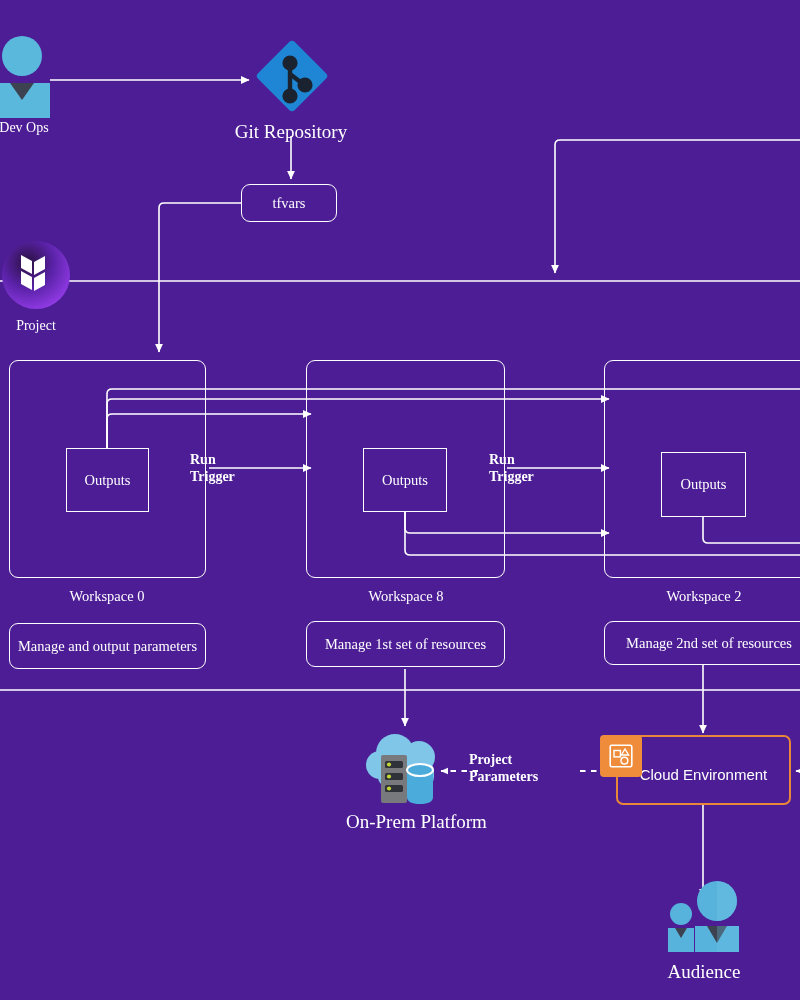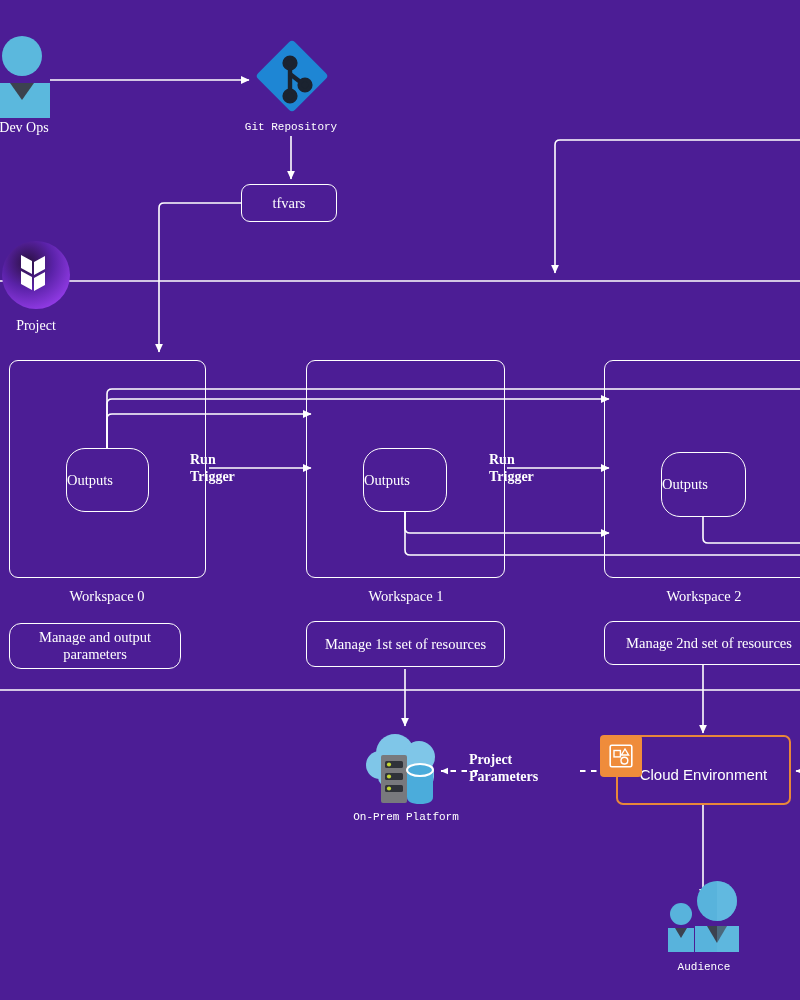--- a/index.html
+++ b/index.html
@@ -49,24 +49,25 @@
   .wslabel {
     position: absolute;
     color: #ffffff;
     font-size: 14.5px;
     text-align: center;
     width: 220px;
   }
   .outputs {
     position: absolute;
     border: 1.6px solid #ffffff;
-    border-radius: 19px;
+    border-radius: 0;
     box-sizing: border-box;
     display: flex;
     align-items: center;
+    justify-content: center;
     color: #ffffff;
     font-size: 14.5px;
   }
   
   .edgelabel {
     position: absolute;
     color: #ffffff;
     font-weight: bold;
     font-size: 14px;
     text-align: left;
@@ -75,22 +76,22 @@
   }
   
   .caption {
     position: absolute;
     color: #ffffff;
     font-size: 14px;
     text-align: center;
     white-space: nowrap;
   }
   .caption.sans {
-    font-family: Liberation Mono, monospace;
-    font-size: 11px;
+    font-family: Liberation Serif, serif;
+    font-size: 19px;
   }
   .cloudenv-label {
     font-family: "Liberation Sans", "DejaVu Sans", sans-serif;
     font-size: 15px;
     color: #ffffff;
   }
   .cloudenv {
     position: absolute;
     border: 2.2px solid #e8873a;
     border-radius: 7px;
@@ -220,38 +221,38 @@
   <div class="wsframe" style="left:9px; top:360px; width:197px; height:218px;"></div>
   <div class="outputs" style="left:66px; top:448px; width:83px; height:64px;">
     <span>Outputs</span>
   </div>
   <div class="wslabel" style="left:-3px; top:588px;">Workspace 0</div>
 
   <div class="wsframe" style="left:306px; top:360px; width:199px; height:218px;"></div>
   <div class="outputs" style="left:363px; top:448px; width:84px; height:64px;">
     <span>Outputs</span>
   </div>
-  <div class="wslabel" style="left:296px; top:588px;">Workspace 1</div>
+  <div class="wslabel" style="left:296px; top:588px;">Workspace 8</div>
 
   <div class="wsframe" style="left:604px; top:360px; width:210px; height:218px;"></div>
   <div class="outputs" style="left:661px; top:452px; width:85px; height:65px;">
     <span>Outputs</span>
   </div>
   <div class="wslabel" style="left:594px; top:588px;">Workspace 2</div>
 
   <div class="edgelabel" style="left:190px; top:452px;">
     <div>Run</div>
     <div>Trigger</div>
   </div>
   <div class="edgelabel" style="left:489px; top:452px;">
     <div>Run</div>
     <div>Trigger</div>
   </div>
 
-  <div class="rbox" style="left:9px; top:623px; width:172px; height:46px;border-radius:12px;">
+  <div class="rbox" style="left:9px; top:623px; width:197px; height:46px;">
     <span>Manage and output parameters</span>
   </div>
   <div class="rbox" style="left:306px; top:621px; width:199px; height:46px;">
     <span>Manage 1st set of resources</span>
   </div>
   <div class="rbox" style="left:604px; top:621px; width:210px; height:44px;">
     <span>Manage 2nd set of resources</span>
   </div>
 
   <div class="node" style="left:365px; top:731px; width:82px; height:76px;">

